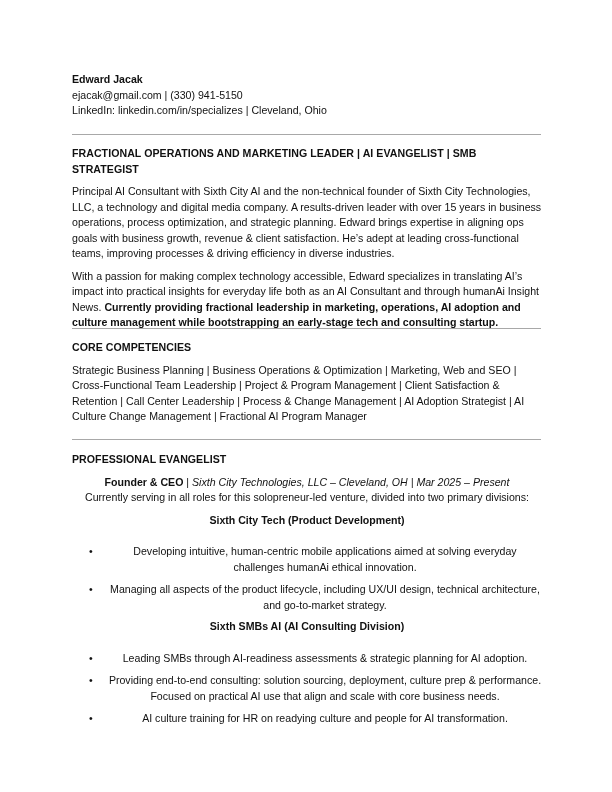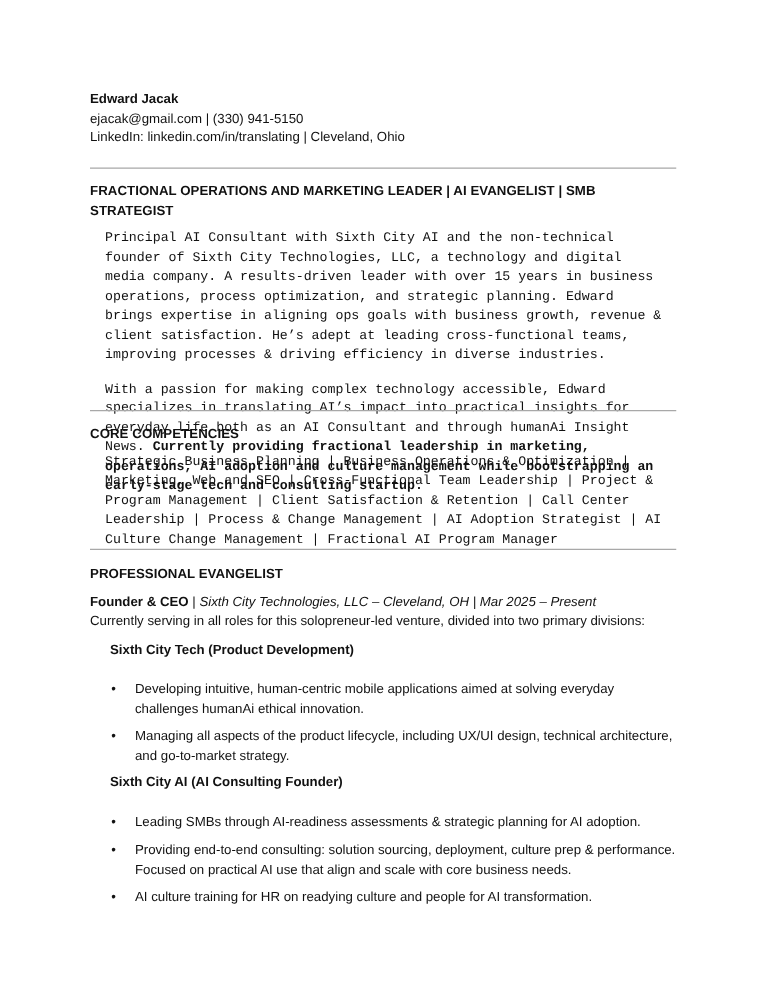--- a/index.html
+++ b/index.html
@@ -38,22 +38,21 @@
     }
     .section-heading {
       font-weight: bold;
       margin: 0;
       letter-spacing: 0.05px;
     }
     p {
       margin: 0;
     }
     .para {
-      margin: 12px;
-      font-family: Liberation Mono, monospace;
+      margin: 0;
     }
     .bold-run {
       font-weight: bold;
     }
     .job-title {
       font-weight: bold;
     }
     .job-meta {
       font-style: italic;
     }
@@ -78,21 +77,21 @@
     }
   </style>
 </head>
 <body>
 
 <div class="page">
 
   <div style="position:absolute; left:0; top:0; width:470px;">
     <p class="name">Edward Jacak</p>
     <p class="contact-line">ejacak@gmail.com | (330) 941-5150</p>
-    <p class="contact-line">LinkedIn: linkedin.com/in/translating | Cleveland, Ohio</p>
+    <p class="contact-line">LinkedIn: linkedin.com/in/specializes | Cleveland, Ohio</p>
   </div>
 
   <hr class="rule" style="position:absolute; left:0; top:62px;">
 
   <div style="position:absolute; left:0; top:74px; width:470px;">
     <p class="section-heading">FRACTIONAL OPERATIONS AND MARKETING LEADER | AI EVANGELIST | SMB STRATEGIST</p>
     <p class="para" style="margin-top:7px;">Principal AI Consultant with Sixth City AI and the non-technical founder  of Sixth City Technologies, LLC, a technology and digital media company. A results-driven leader with over 15 years in business operations, process optimization, and strategic planning. Edward brings expertise in aligning ops goals with business growth, revenue &amp; client satisfaction. He’s adept at leading cross-functional teams, improving processes &amp; driving efficiency in diverse industries.</p>
     <p class="para" style="margin-top:7px;">
       <span>With a passion for making complex technology accessible, Edward specializes in translating AI’s impact into practical insights for everyday life both as an AI Consultant and through humanAi Insight News. </span><span class="bold-run">Currently providing fractional leadership in marketing, operations, AI adoption and culture management while bootstrapping an early-stage tech and consulting startup.</span>
     </p>
@@ -103,39 +102,39 @@
   <div style="position:absolute; left:0; top:268px; width:470px;">
     <p class="section-heading">CORE COMPETENCIES</p>
     <p class="para" style="margin-top:7px;">Strategic Business Planning | Business Operations &amp; Optimization | Marketing, Web and SEO | Cross-Functional Team Leadership | Project &amp; Program Management | Client Satisfaction &amp; Retention | Call Center Leadership | Process &amp; Change Management | AI Adoption Strategist | AI Culture Change Management | Fractional AI Program Manager</p>
   </div>
 
   <hr class="rule" style="position:absolute; left:0; top:367px;">
 
   <div style="position:absolute; left:0; top:380px; width:470px;">
     <p class="section-heading">PROFESSIONAL EVANGELIST</p>
 
-    <div style="margin-top:7px;">
+    <div style="margin-top:7px;text-align:center;">
       <p>
         <span class="job-title">Founder &amp; CEO</span><span> | </span><span class="job-meta">Sixth City Technologies, LLC – Cleveland, OH | Mar 2025 – Present</span>
       </p>
       <p>Currently serving in all roles for this solopreneur-led venture, divided into two primary divisions:</p>
 
       <p class="subhead" style="margin-top:7px;">Sixth City Tech (Product Development)</p>
       <ul class="bullets" style="margin-top:7px;">
         <li>
           <span class="bullet">•</span>
           <span>Developing intuitive, human-centric mobile applications aimed at solving everyday challenges humanAi ethical innovation.</span>
         </li>
         <li style="margin-top:7px;">
           <span class="bullet">•</span>
           <span>Managing all aspects of the product lifecycle, including UX/UI design, technical architecture, and go-to-market strategy.</span>
         </li>
       </ul>
 
-      <p class="subhead" style="margin-top:6px;">Sixth City AI (AI Consulting Founder)</p>
+      <p class="subhead" style="margin-top:6px;">Sixth SMBs AI (AI Consulting Division)</p>
       <ul class="bullets" style="margin-top:7px;">
         <li>
           <span class="bullet">•</span>
           <span>Leading SMBs through AI-readiness assessments &amp; strategic planning for AI adoption.</span>
         </li>
         <li style="margin-top:7px;">
           <span class="bullet">•</span>
           <span>Providing end-to-end consulting: solution sourcing, deployment, culture prep &amp; performance. Focused on practical AI use that align and scale with core business needs.</span>
         </li>
         <li style="margin-top:7px;">

